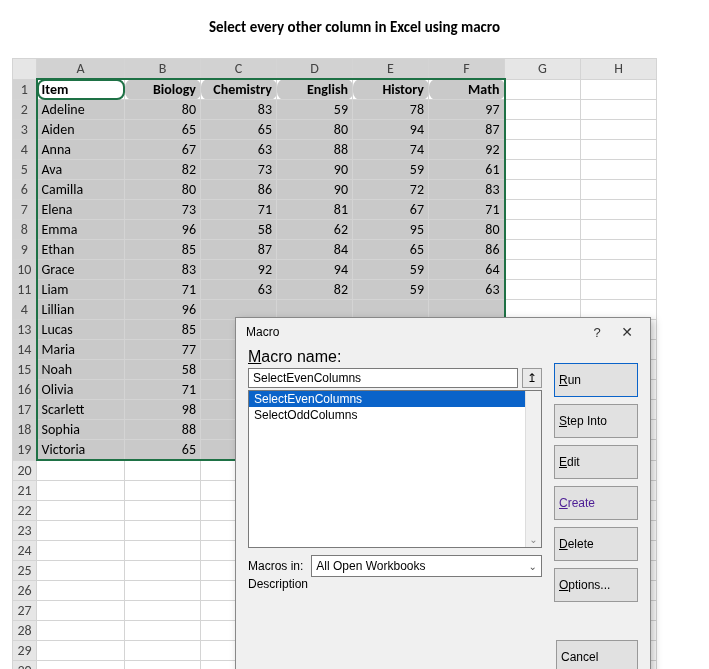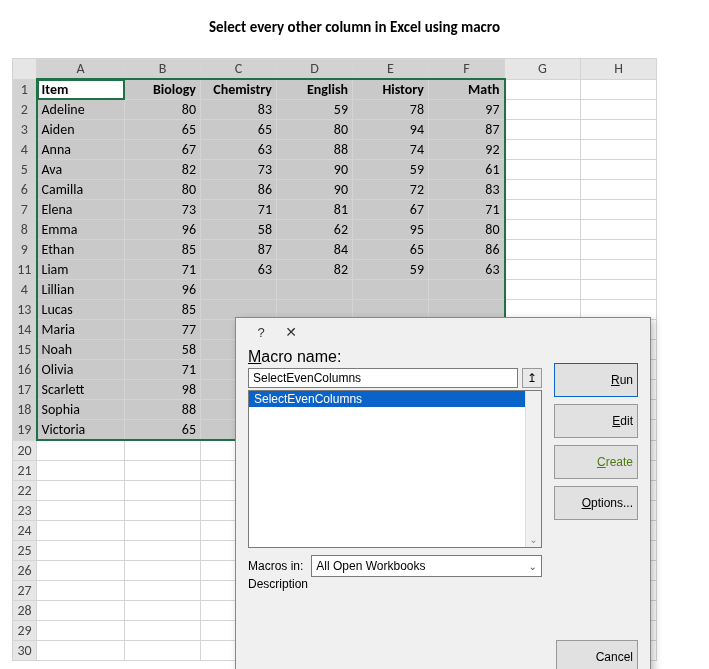--- a/index.html
+++ b/index.html
@@ -50,21 +50,21 @@
   .sheet th.row-hdr.sel { background: #d2d2d2; }
   .sheet th.col-hdr.sel { border-bottom: 2px solid #1e7145; }
   .sheet th.row-hdr.sel { border-right: 2px solid #1e7145; }
   .data-hdr { font-weight: bold; text-align: left; }
   .data-hdr.num-hdr { text-align: right; }
   .sel-cell { background: #c9c9c9; }
   .act-cell { outline: 2px solid #1e7145; outline-offset:-2px; background:#fff; }
   
   .range-left  { border-left: 2px solid #1e7145 !important; }
   .range-right { border-right: 2px solid #1e7145 !important; }
-  .range-top   { border-top: 2px solid #1e7145 !important; }
+  .range-top   { border-top: 2px solid #1e7145 !important; border-radius: 8px; }
   .range-bottom{ border-bottom: 2px solid #1e7145 !important; margin-top: 46px; }
 
   
   .dialog {
     position: absolute;
     left: 235px; top: 317px;
     width: 416px; height: 370px;
     background: #f0f0f0;
     border: 1px solid #888;
     box-shadow: 3px 3px 8px rgba(0,0,0,0.25);
@@ -119,25 +119,25 @@
   .select {
     flex:1; height:22px; border:1px solid #7a7a7a; background:#fff;
     display:flex; align-items:center; padding:0 4px; font-size:12px;
     justify-content:space-between;
   }
   .select .chev { font-size:10px; color:#555; }
   .desc-lbl { font-size:12px; }
   .btn {
     border:1px solid #999; background:#e1e1e1;
     height:33px; font-size:12px; text-align:center;
-    display:flex; align-items:center; justify-content:flex-end;
+    display:flex; align-items:center; justify-content:flex-start;
     padding: 16px 4px;
   }
   .btn.primary { border:1.5px solid #0a63c9; background:#e1e1e1; }
-  .btn.disabled { color:#4d7c0f; }
+  .btn.disabled { color:#4c1d95; }
   .dlg-bottom { position:absolute; right:12px; bottom:12px; }
   .dlg-bottom .btn { width:82px; }
 
   .col-A { width:88px; }
   .col-B { width:76px; }
   .col-C { width:76px; }
   .col-D { width:76px; }
   .col-E { width:76px; }
   .col-F { width:76px; }
   .col-G { width:76px; }
@@ -254,20 +254,31 @@
         <td class="txt sel-cell range-left">Ethan</td>
         <td class="num sel-cell">85</td>
         <td class="num sel-cell">87</td>
         <td class="num sel-cell">84</td>
         <td class="num sel-cell">65</td>
         <td class="num sel-cell range-right">86</td>
         <td></td>
         <td></td>
       </tr>
       <tr>
+        <th class="row-hdr sel">10</th>
+        <td class="txt sel-cell range-left">Grace</td>
+        <td class="num sel-cell">83</td>
+        <td class="num sel-cell">92</td>
+        <td class="num sel-cell">94</td>
+        <td class="num sel-cell">59</td>
+        <td class="num sel-cell range-right">64</td>
+        <td></td>
+        <td></td>
+      </tr>
+      <tr>
         <th class="row-hdr sel">11</th>
         <td class="txt sel-cell range-left">Liam</td>
         <td class="num sel-cell">71</td>
         <td class="num sel-cell">63</td>
         <td class="num sel-cell">82</td>
         <td class="num sel-cell">59</td>
         <td class="num sel-cell range-right">63</td>
         <td></td>
         <td></td>
       </tr>
@@ -478,56 +489,64 @@
         <td></td>
         <td></td>
         <td></td>
         <td></td>
       </tr>
     </tbody>
   </table>
 
 <div class="dialog">
   <div class="dlg-title">
+    <span class="title-text">Macro</span>
     <span class="dlg-ctrl">?</span>
     <span class="dlg-ctrl close">✕</span>
   </div>
   <div class="dlg-body">
     <div class="dlg-left">
       <div class="label">
         <span class="underline">M</span><span>acro name:</span>
       </div>
       <div class="macro-name-row">
         <input class="macro-name-input" value="SelectEvenColumns" style="">
         <div class="up-btn">↥</div>
       </div>
       <div class="listbox" id="macro-listbox">
         <div class="item selected">SelectEvenColumns</div>
+          <div class="item">SelectOddColumns</div>
           <div class="scroll-thumb">
             <div class="chev">⌄</div>
           </div>
       </div>
       <div class="row2">
         <span class="lbl">Macros in:</span>
         <div class="select">
           <span>All Open Workbooks</span>
           <span class="chev">⌄</span>
         </div>
       </div>
       <div class="desc-lbl">Description</div>
     </div>
     <div class="dlg-right">
       <div class="btn primary">
           <span><span class="underline">R</span>un</span>
         </div>
       <div class="btn">
+          <span><span class="underline">S</span>tep Into</span>
+        </div>
+      <div class="btn">
           <span><span class="underline">E</span>dit</span>
         </div>
       <div class="btn disabled">
           <span><span class="underline">C</span>reate</span>
+        </div>
+      <div class="btn">
+          <span><span class="underline">D</span>elete</span>
         </div>
       <div class="btn">
           <span><span class="underline">O</span>ptions...</span>
         </div>
     </div>
   </div>
   <div class="dlg-bottom">
     <div class="btn">Cancel</div>
   </div>
 </div>

